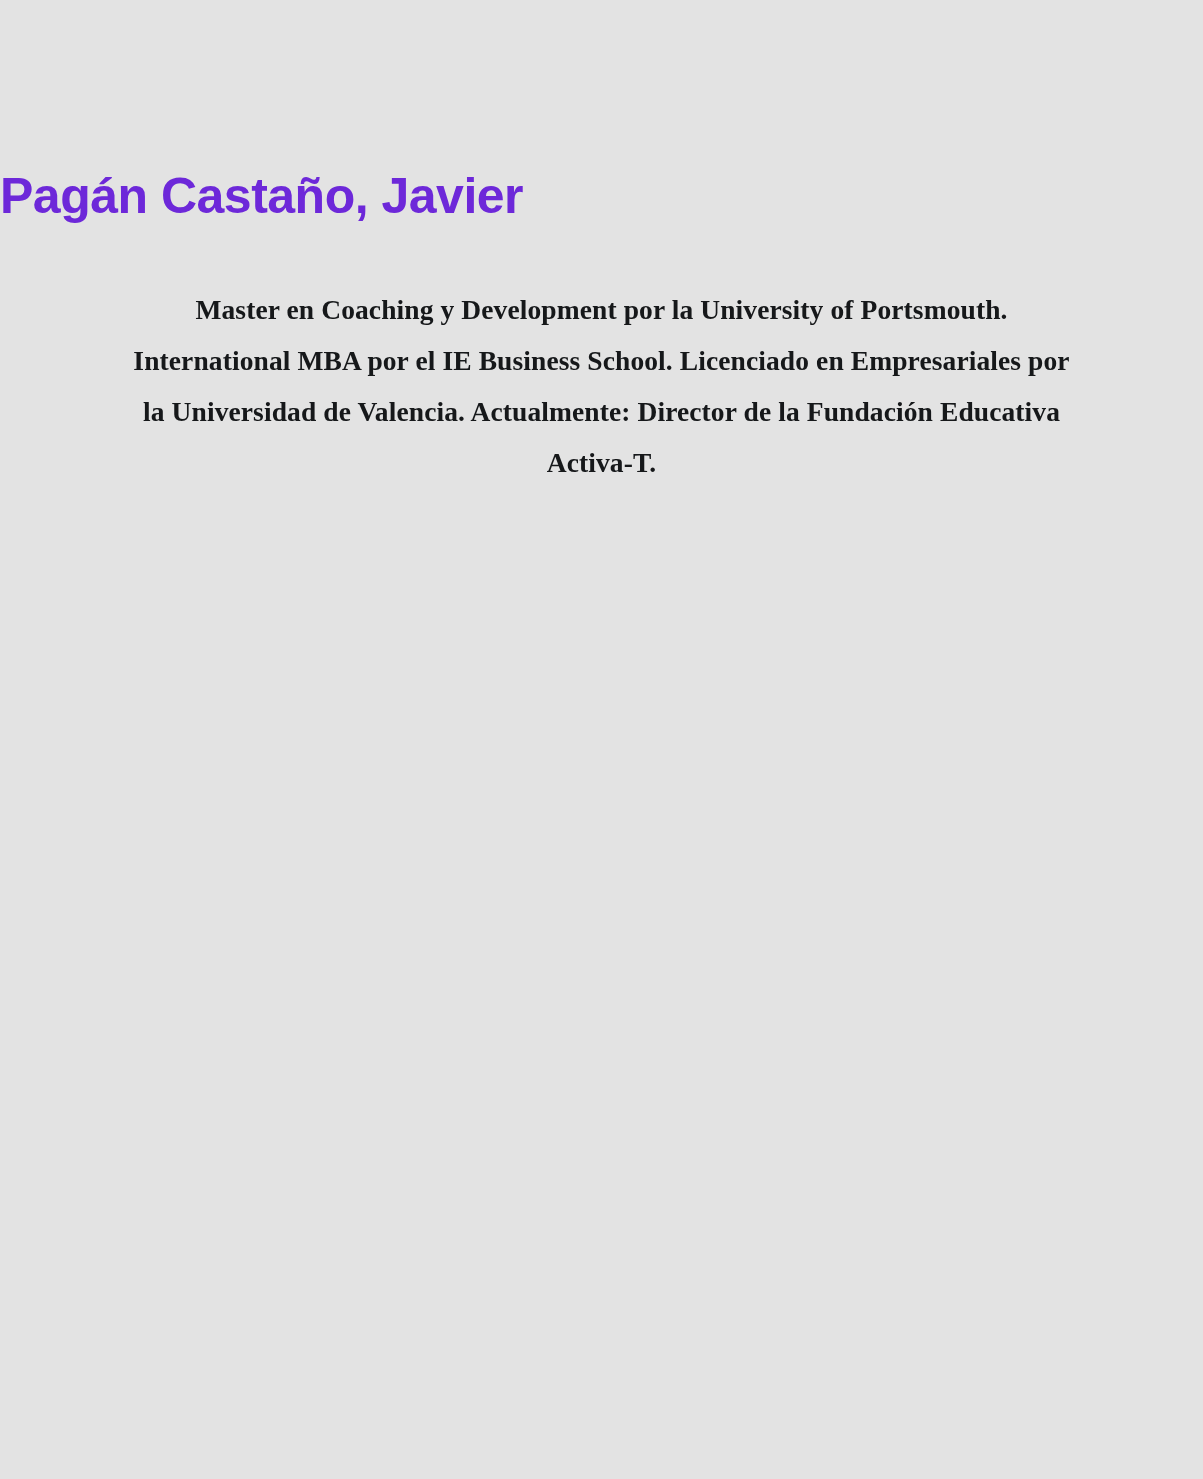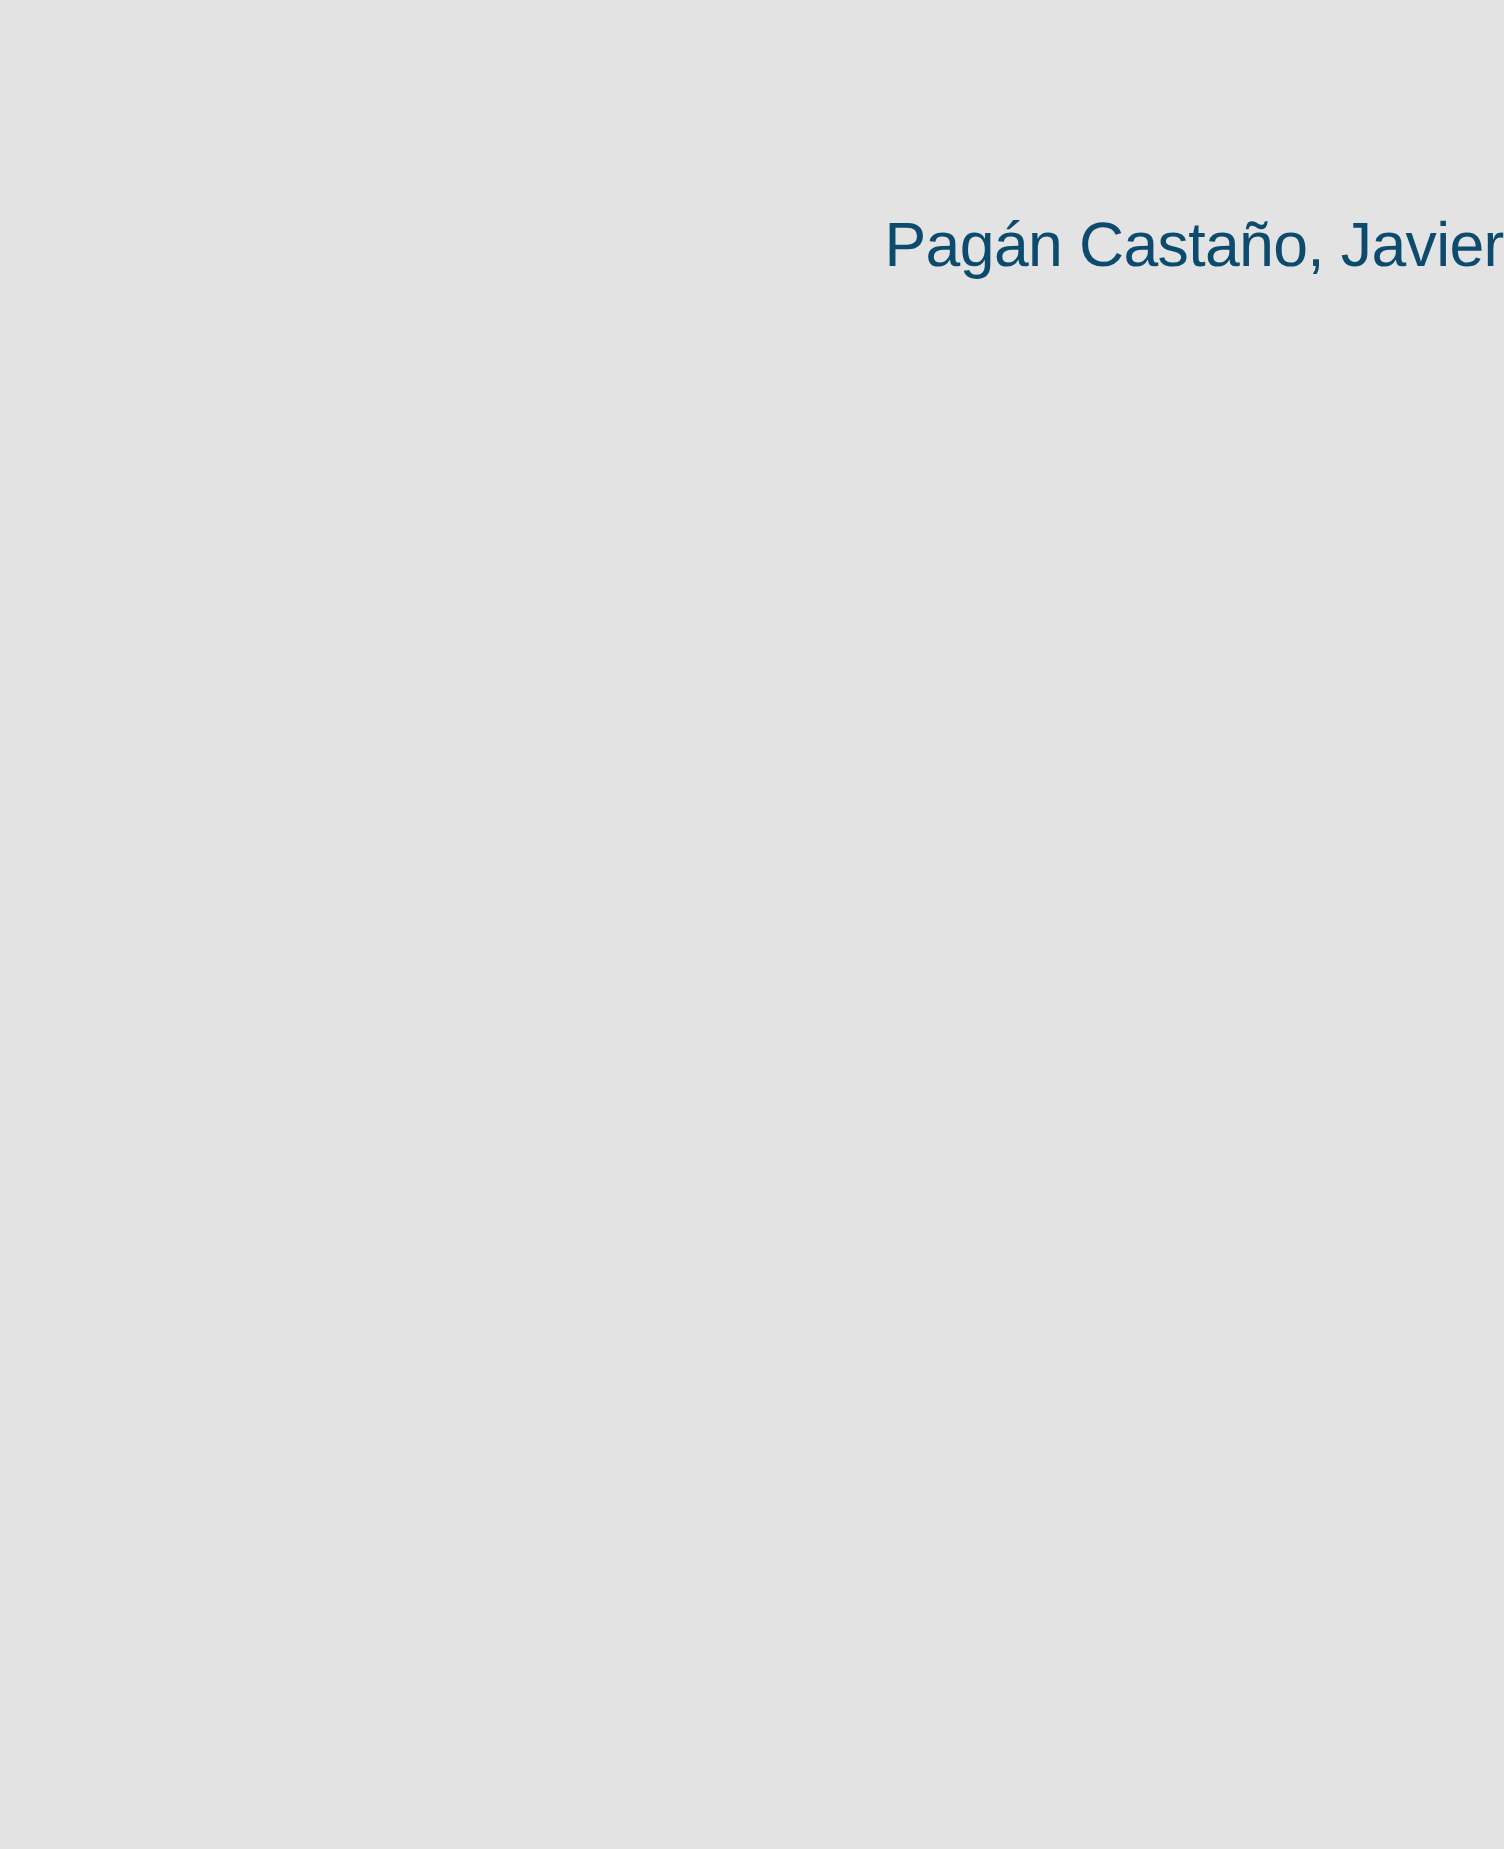--- a/index.html
+++ b/index.html
@@ -18,26 +18,26 @@
     height: 1479px;
     box-sizing: border-box;
     background: #e3e3e3;
     position: relative;
   }
   .profile-card {
     padding-top: 168px;
   }
   .profile-name {
     font-family: "Liberation Sans", sans-serif;
-    font-weight: normal;
+    font-weight: bold;
     font-size: 50px;
     line-height: 1.15;
     letter-spacing: -0.5px;
-    color: #0c4a6e;
-    text-align: right;
+    color: #6d28d9;
+    text-align: left;
     margin: 0;
   }
   .profile-bio {
     margin: 0;
     padding-top: 58px;
     width: 960px;
     margin-left: auto;
     margin-right: auto;
     font-family: "Liberation Serif", serif;
     font-weight: bold;
@@ -47,14 +47,15 @@
     text-align: center;
     letter-spacing: 0.1px;
   }
 </style>
 </head>
 <body>
 
 <div class="page">
   <div class="profile-card">
     <h1 class="profile-name">Pagán Castaño, Javier</h1>
+    <p class="profile-bio">Master en Coaching y Development por la University of Portsmouth. International MBA por el IE Business School. Licenciado en Empresariales por la Universidad de Valencia. Actualmente: Director de la Fundación Educativa Activa-T.</p>
   </div>
 </div>
 
 </body></html>

